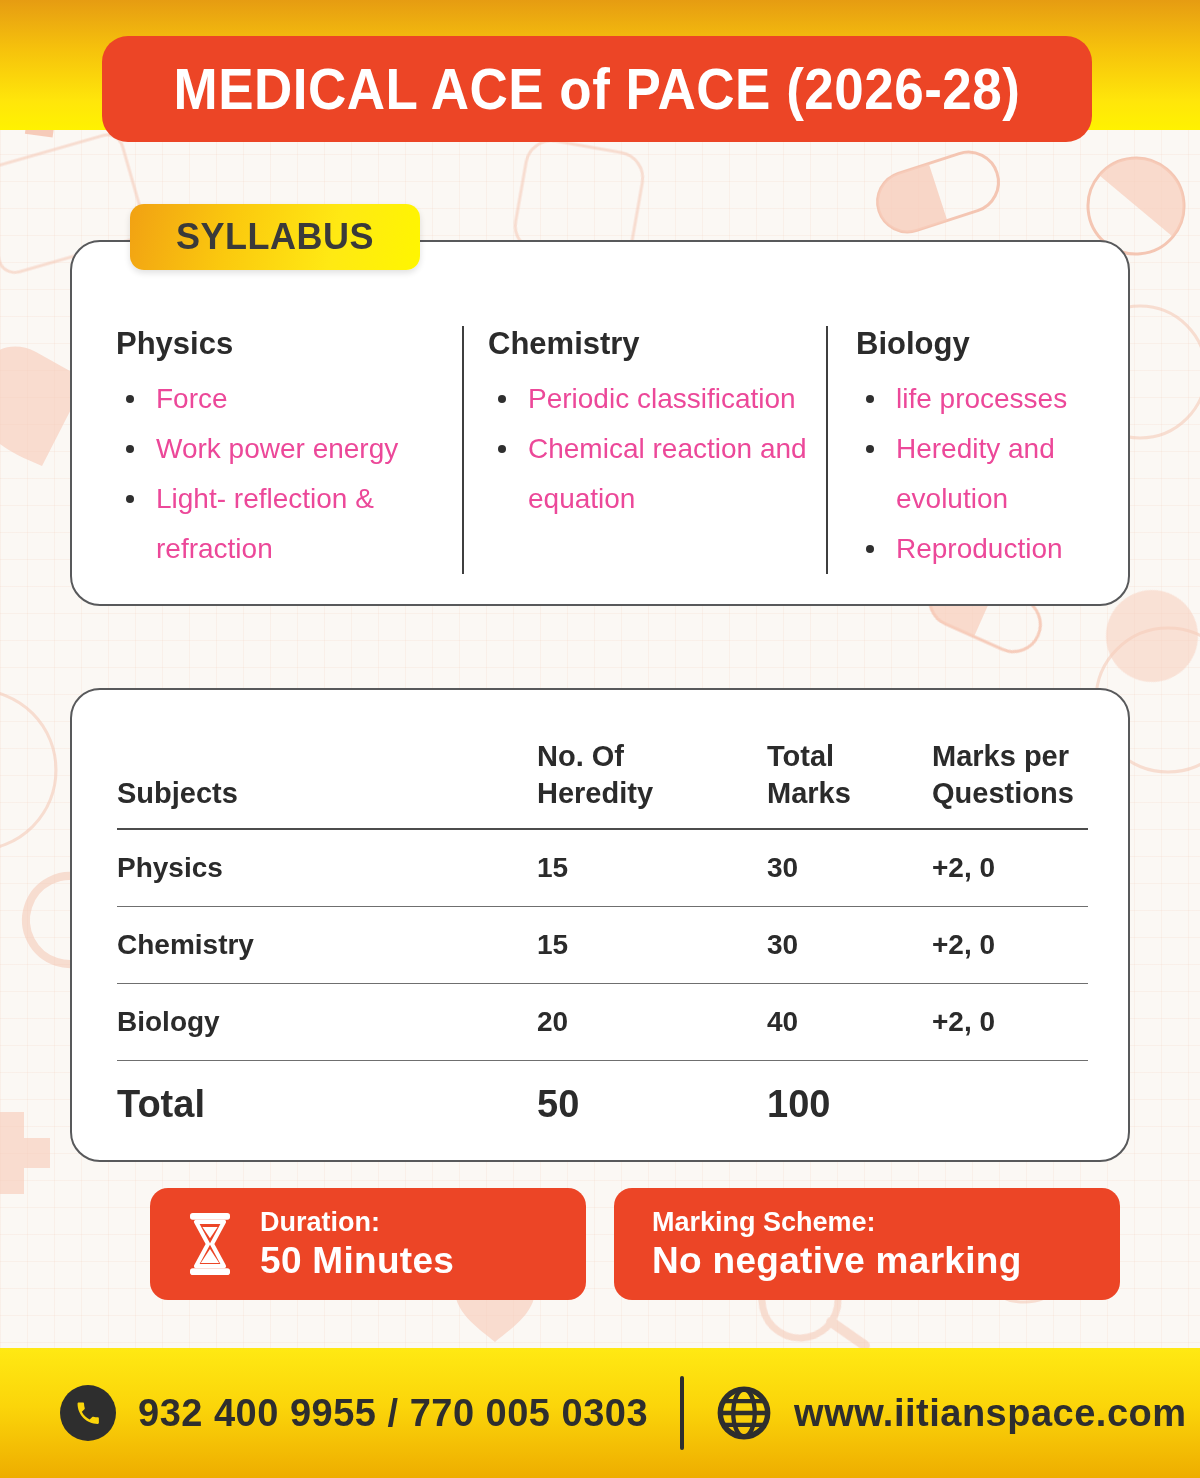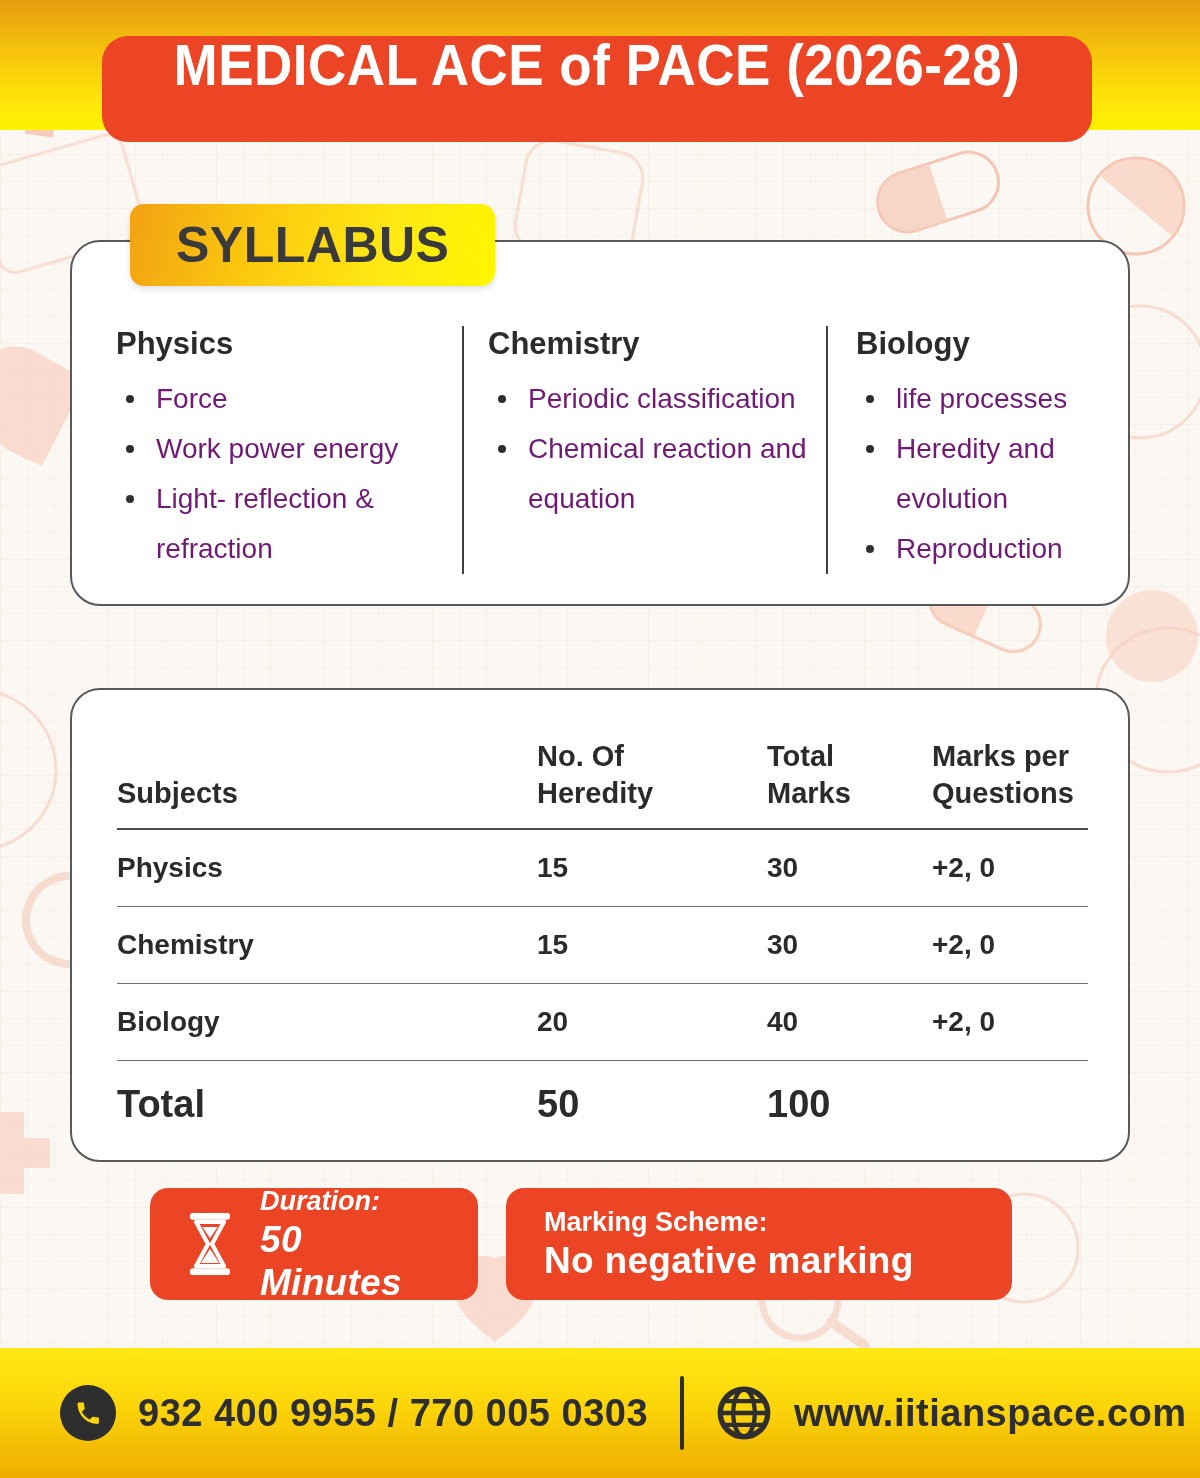--- a/index.html
+++ b/index.html
@@ -12,58 +12,58 @@
       #fbf8f4;
   }
   .bg-art{position:absolute;inset:0;z-index:0;pointer-events:none;}
 
   
   .top-band{position:absolute;top:0;left:0;right:0;height:130px;z-index:1;
     background:linear-gradient(180deg,#e69c12 0%,#f6c20c 38%,#ffe60a 78%,#fff200 100%);}
 
   
   .title-banner{position:absolute;top:36px;left:102px;right:108px;height:106px;z-index:2;
-    background:#ec4526;border-radius:26px;display:flex;justify-content:center;}
+    background:#ec4526;border-radius:26px;display:flex;align-items:center;justify-content:center;}
   .title-banner h1{margin:0;font-size:53px;font-weight:800;color:#ffffff;letter-spacing:.5px;white-space:nowrap;transform:scaleY(1.08);}
 
   
   .card{position:absolute;left:70px;right:70px;background:#ffffff;border:2.5px solid #58595b;border-radius:30px;z-index:2;}
   .pill{position:absolute;top:-38px;left:58px;padding:12px 46px;border-radius:14px;
     background:linear-gradient(105deg,#f1a113 0%,#fbc90e 35%,#ffe913 70%,#fff600 100%);
-    font-size:50px;font-weight:800;color:#3a3a3a;letter-spacing:.5px;white-space:nowrap;z-index:3;
+    font-size:36px;font-weight:800;color:#3a3a3a;letter-spacing:.5px;white-space:nowrap;z-index:3;
     box-shadow:0 3px 6px rgba(0,0,0,.12);}
 
   
   .syllabus-card{top:240px;height:362px;}
   .columns{display:flex;padding:84px 40px 0 44px;}
   .col{box-sizing:border-box;}
   .col-1{width:346px;}
   .col-2{width:364px;border-left:2px solid #3f3f3f;padding-left:24px;}
   .col-3{flex:1;border-left:2px solid #3f3f3f;padding-left:28px;}
   .col h2{margin:0 0 12px;font-size:31px;font-weight:700;color:#2b2b2b;}
   .col ul{list-style:none;margin:0;padding:0;}
-  .col li{position:relative;font-size:28px;font-weight:500;color:#701a75;line-height:50px;padding-left:40px;}
+  .col li{position:relative;font-size:28px;font-weight:500;color:#ec4899;line-height:50px;padding-left:40px;}
   .col li::before{content:"";position:absolute;left:10px;top:21px;width:8px;height:8px;border-radius:50%;background:#2f2f2f;}
 
   
   .pattern-card{top:688px;height:470px;}
   .ptable{padding:48px 40px 0 45px;}
   .trow{display:grid;grid-template-columns:420px 230px 165px 1fr;}
   .thead{align-items:end;border-bottom:2px solid #4c4c4c;padding-bottom:16px;}
   .thead .cell{font-size:29px;font-weight:700;line-height:1.28;color:#2b2b2b;}
   .thead .cell.narrow{max-width:150px;}
   .tbody-row{align-items:center;padding:22px 0;border-bottom:1.5px solid #6f6f6f;}
   .tbody-row .cell{font-size:28px;font-weight:700;color:#2b2b2b;}
   .total-row{border-bottom:none;}
   .total-row .cell{font-size:38px;}
 
   
   .badges{position:absolute;top:1188px;left:150px;display:flex;gap:28px;z-index:2;}
   .badge{background:#ec4526;border-radius:18px;color:#fff;display:flex;align-items:center;height:112px;box-sizing:border-box;}
-  .badge-duration{width:328px;padding:0 28px 0 34px;font-style:italic;}
+  .badge-duration{width:436px;padding:0 28px 0 34px;}
   .badge-marking{width:506px;padding:0 30px 0 38px;}
   .badge .icon{margin-right:24px;flex:0 0 auto;display:flex;}
   .badge .txt{display:flex;flex-direction:column;justify-content:center;}
   .badge .lbl{font-size:27px;font-weight:600;line-height:1.3;}
   .badge .val{font-size:37px;font-weight:800;line-height:1.15;letter-spacing:.3px;}
 
   
   .footer{position:absolute;bottom:0;left:0;right:0;height:130px;z-index:2;
     background:linear-gradient(180deg,#ffe913 0%,#fbd50a 45%,#eead00 100%);
     display:flex;align-items:center;padding-left:60px;box-sizing:border-box;}

